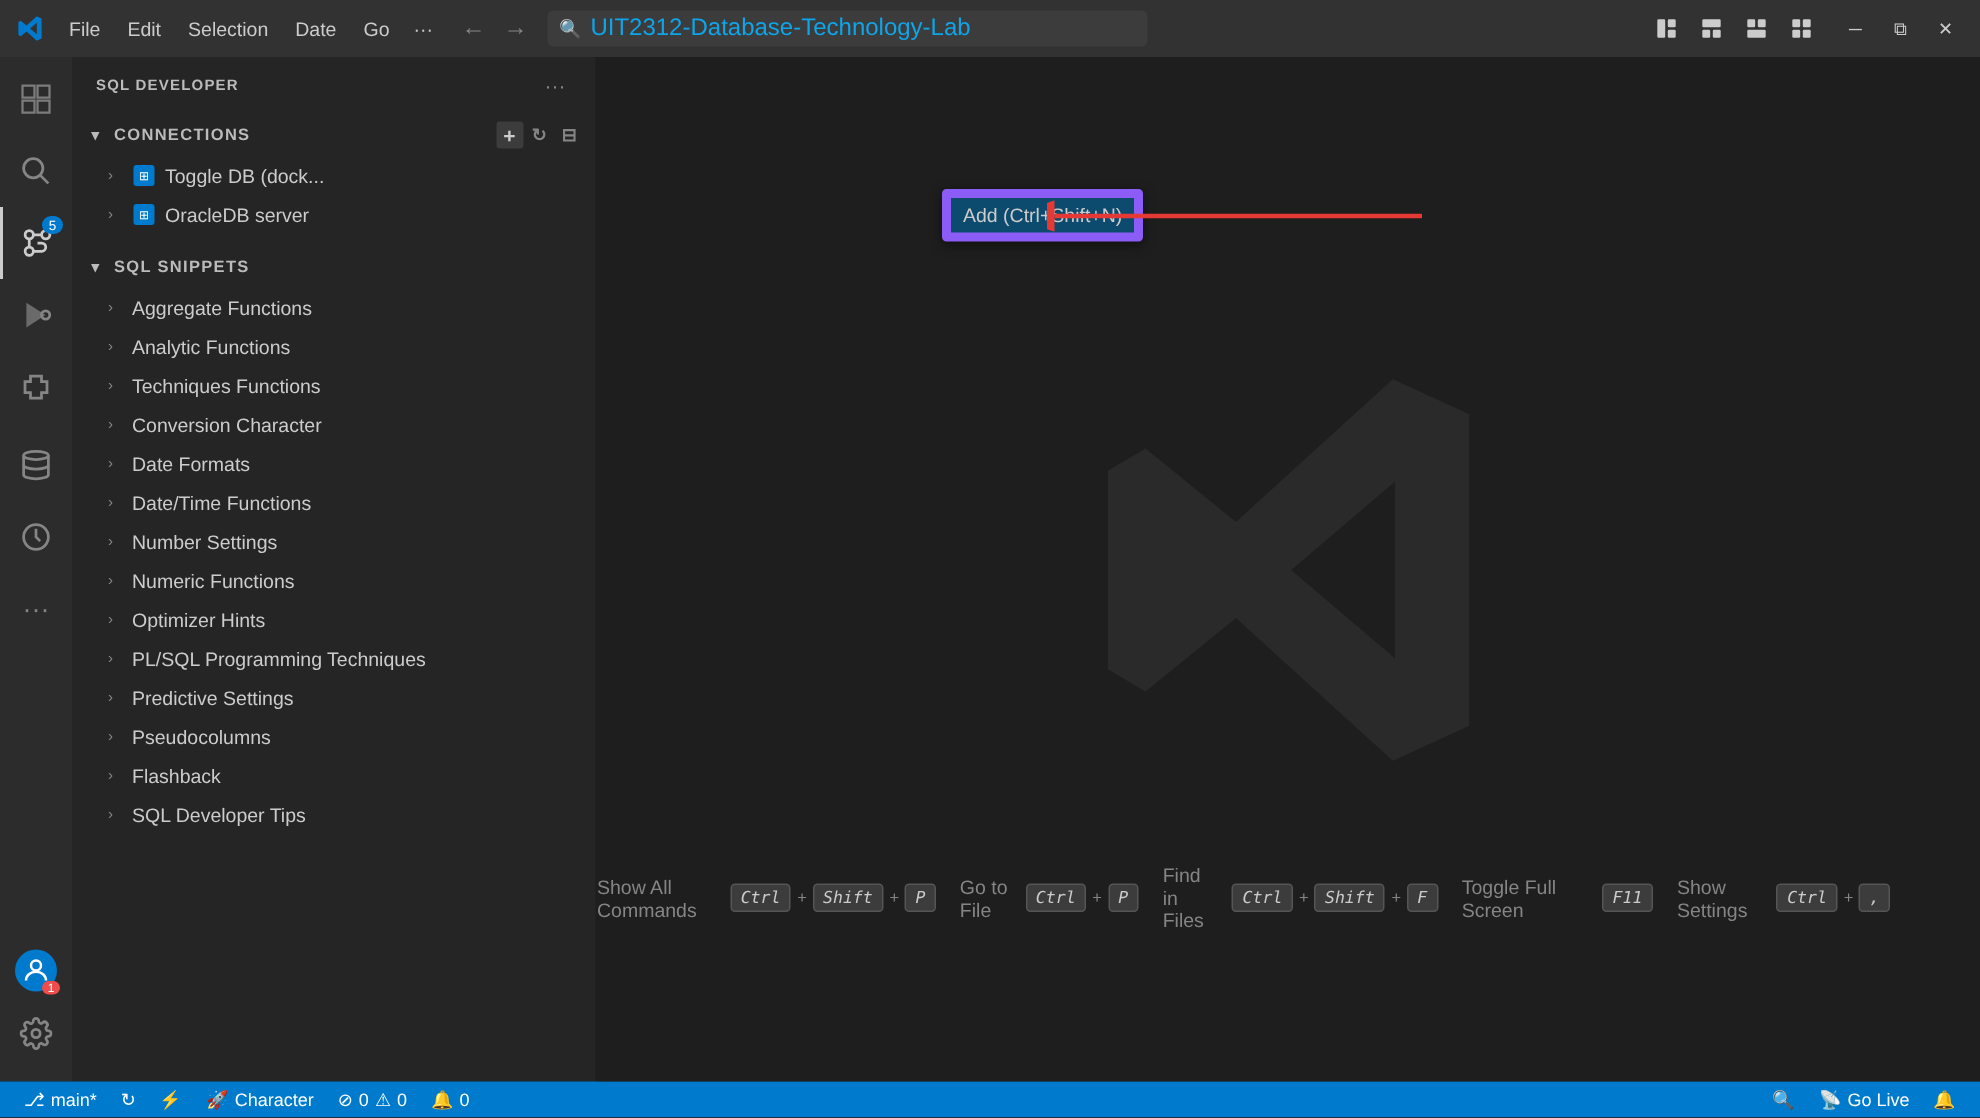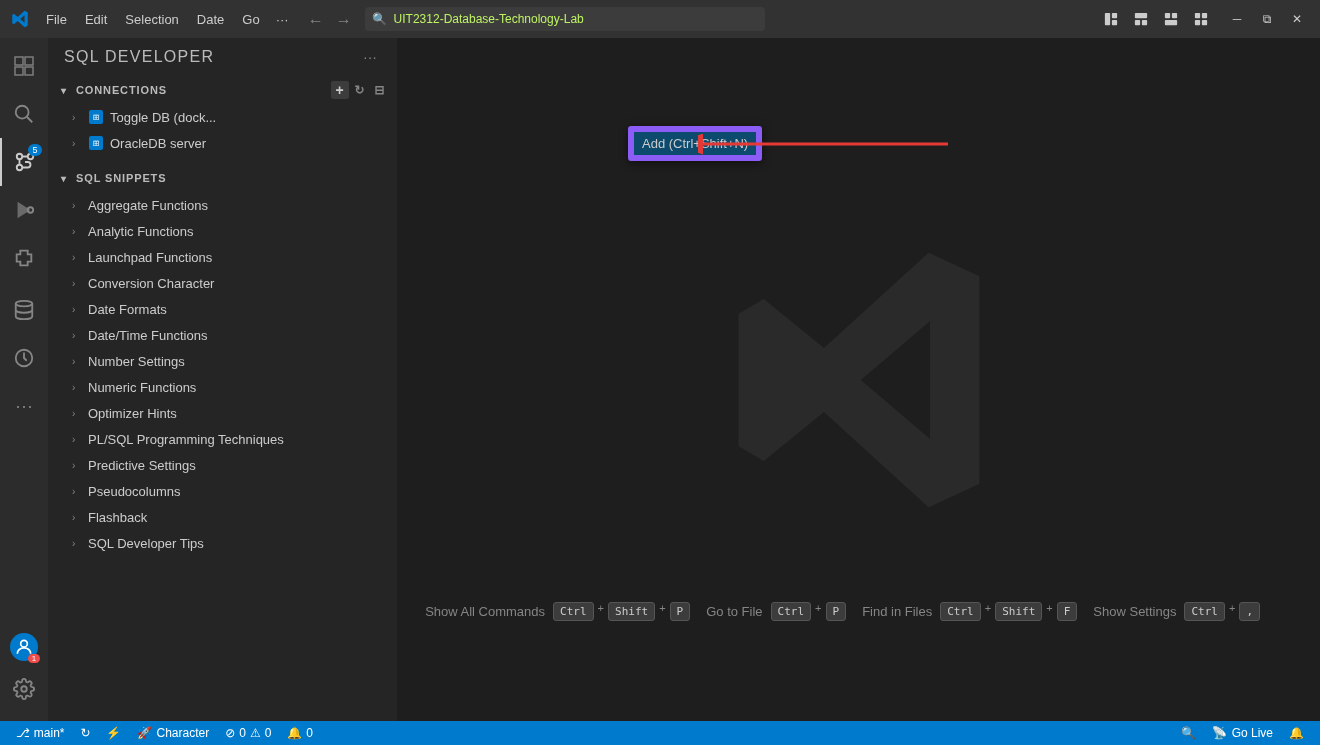--- a/index.html
+++ b/index.html
@@ -198,22 +198,22 @@
     }
     .sidebar-header {
       height: 38px;
       display: flex;
       align-items: center;
       padding: 0 16px;
       background: #252526;
       flex-shrink: 0;
     }
     .sidebar-title {
-      font-size: 16px;
-      font-weight: 400;
+      font-size: 10px;
+      font-weight: 700;
       color: #bbbbbb;
       text-transform: uppercase;
       letter-spacing: 0.08em;
       flex: 1;
     }
     .sidebar-actions {
       display: flex;
       gap: 2px;
     }
     .sidebar-action-btn {
@@ -364,21 +364,23 @@
       align-items: center;
       justify-content: flex-end;
       gap: 8px;
     }
     .shortcut-label {
       color: #858585;
       font-size: 13px;
     }
     .shortcut-keys {
       display: flex;
+      align-items: center;
       gap: 4px;
+      font-style: italic;
     }
     .kbd {
       background: #3c3c3c;
       border: 1px solid #555;
       border-radius: 3px;
       padding: 2px 6px;
       font-size: 11px;
       color: #cccccc;
       font-family: monospace;
     }
@@ -432,21 +434,21 @@
       <div class="menu-item">Go</div>
       <div class="more-menu">···</div>
     </div>
   </div>
   <div class="nav-buttons">
     <div class="nav-btn">←</div>
     <div class="nav-btn">→</div>
   </div>
   <div class="search-bar">
     <span>🔍</span>
-    <span style="font-size:12px;color:#bef264;">UIT2312-Database-Technology-Lab</span>
+    <span style="font-size:16px;color:#0ea5e9;">UIT2312-Database-Technology-Lab</span>
   </div>
   <div class="titlebar-right">
     <div class="title-icon-btn">
       <svg width="14" height="14" viewBox="0 0 16 16" fill="currentColor">
           <rect x="1" y="1" width="6" height="14" rx="1"></rect>
           <rect x="9" y="1" width="6" height="6" rx="1"></rect>
           <rect x="9" y="9" width="6" height="6" rx="1"></rect>
         </svg>
     </div>
     <div class="title-icon-btn">
@@ -584,21 +586,21 @@
       <div class="snippet-item">
         <span class="tree-chevron">›</span>
         <span>Aggregate Functions</span>
       </div>
       <div class="snippet-item">
         <span class="tree-chevron">›</span>
         <span>Analytic Functions</span>
       </div>
       <div class="snippet-item">
         <span class="tree-chevron">›</span>
-        <span>Launchpad Functions</span>
+        <span>Techniques Functions</span>
       </div>
       <div class="snippet-item">
         <span class="tree-chevron">›</span>
         <span>Conversion Character</span>
       </div>
       <div class="snippet-item">
         <span class="tree-chevron">›</span>
         <span>Date Formats</span>
       </div>
       <div class="snippet-item">
@@ -669,20 +671,26 @@
         <span class="shortcut-label">Find in Files</span>
         <div class="shortcut-keys">
           <span class="kbd">Ctrl</span>
           <span class="kbd-sep">+</span>
           <span class="kbd">Shift</span>
           <span class="kbd-sep">+</span>
           <span class="kbd">F</span>
         </div>
       </div>
       <div class="shortcut-row">
+        <span class="shortcut-label">Toggle Full Screen</span>
+        <div class="shortcut-keys">
+          <span class="kbd">F11</span>
+        </div>
+      </div>
+      <div class="shortcut-row">
         <span class="shortcut-label">Show Settings</span>
         <div class="shortcut-keys">
           <span class="kbd">Ctrl</span>
           <span class="kbd-sep">+</span>
           <span class="kbd">,</span>
         </div>
       </div>
     </div>
 
     <div class="tooltip">

